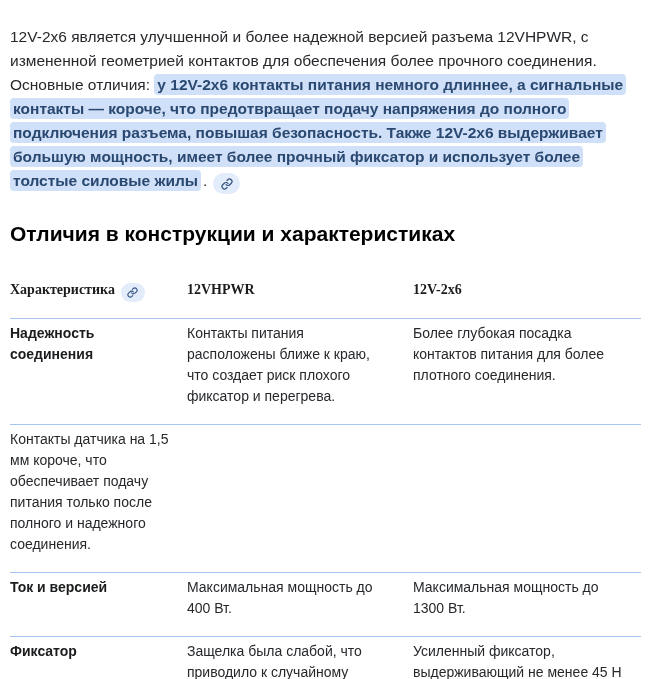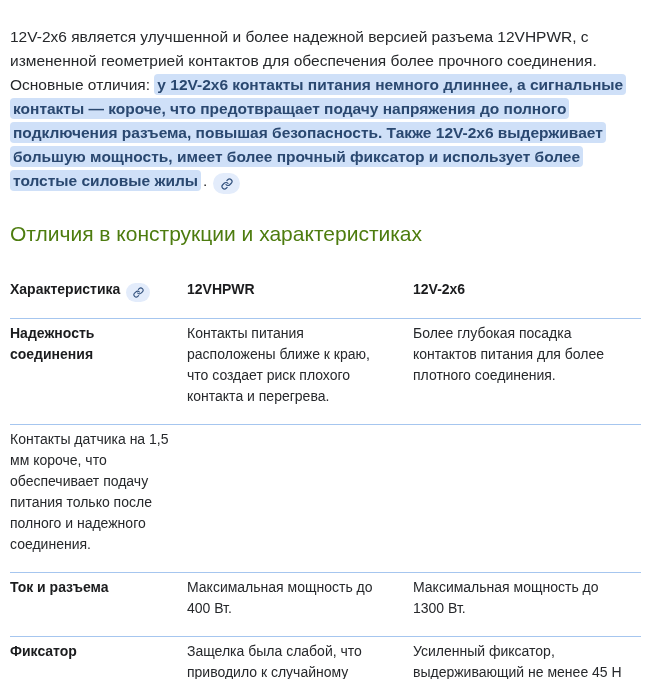--- a/index.html
+++ b/index.html
@@ -50,31 +50,31 @@
     vertical-align: -4px;
     margin-left: 6px;
   }
   .hdr-pill svg { width: 11px; height: 11px; }
 
   
   .section-title {
     margin: 26px 0 0 0;
     font-size: 21px;
     line-height: 28px;
-    font-weight: 400;
-    color: #4d7c0f;
+    font-weight: 700;
+    color: #000000;
   }
 
   
   .ctable { margin-top: 16px; border-bottom: 1px solid #a6c6ef; }
   .trow {
     display: grid;
     grid-template-columns: 177px 226px 1fr;
   }
-  .thead-row { padding: 15px 0 16px 0; }
+  .thead-row { padding: 15px 0 16px 0; font-family: Liberation Serif, serif; }
   .body-row { padding: 4px 0 17px 0; border-top: 1px solid #a6c6ef; }
   .cell { font-size: 14px; line-height: 21px; padding-right: 18px; color: #26282b; }
   .th { font-weight: 700; color: #1b1c1e; }
   .label-cell { font-weight: 700; color: #1b1c1e; }
 </style>
 </head>
 <body>
 
 <div class="page">
 
@@ -99,30 +99,30 @@
                 <path d="M14 11a5 5 0 0 0-7.54-.54l-3 3a5 5 0 0 0 7.07 7.07l1.71-1.71"></path>
               </svg>
             </span>
           </span></div>
       <div class="cell th">12VHPWR</div>
       <div class="cell th">12V-2x6</div>
     </div>
 
     <div class="trow body-row">
       <div class="cell label-cell">Надежность соединения</div>
-      <div class="cell">Контакты питания расположены ближе к краю, что создает риск плохого контакта и перегрева.</div>
+      <div class="cell">Контакты питания расположены ближе к краю, что создает риск плохого фиксатор и перегрева.</div>
       <div class="cell">Более глубокая посадка контактов питания для более плотного соединения.</div>
     </div>
 
     <div class="trow body-row">
       <div class="cell">Контакты датчика на 1,5 мм короче, что обеспечивает подачу питания только после полного и надежного соединения.</div>
     </div>
 
     <div class="trow body-row">
-      <div class="cell label-cell">Ток и разъема</div>
+      <div class="cell label-cell">Ток и версией</div>
       <div class="cell">Максимальная мощность до 400 Вт.</div>
       <div class="cell">Максимальная мощность до 1300 Вт.</div>
     </div>
 
     <div class="trow body-row">
       <div class="cell label-cell">Фиксатор</div>
       <div class="cell">Защелка была слабой, что приводило к случайному отсоединению.</div>
       <div class="cell">Усиленный фиксатор, выдерживающий не менее 45 Н (4,5 кг).</div>
     </div>
 

